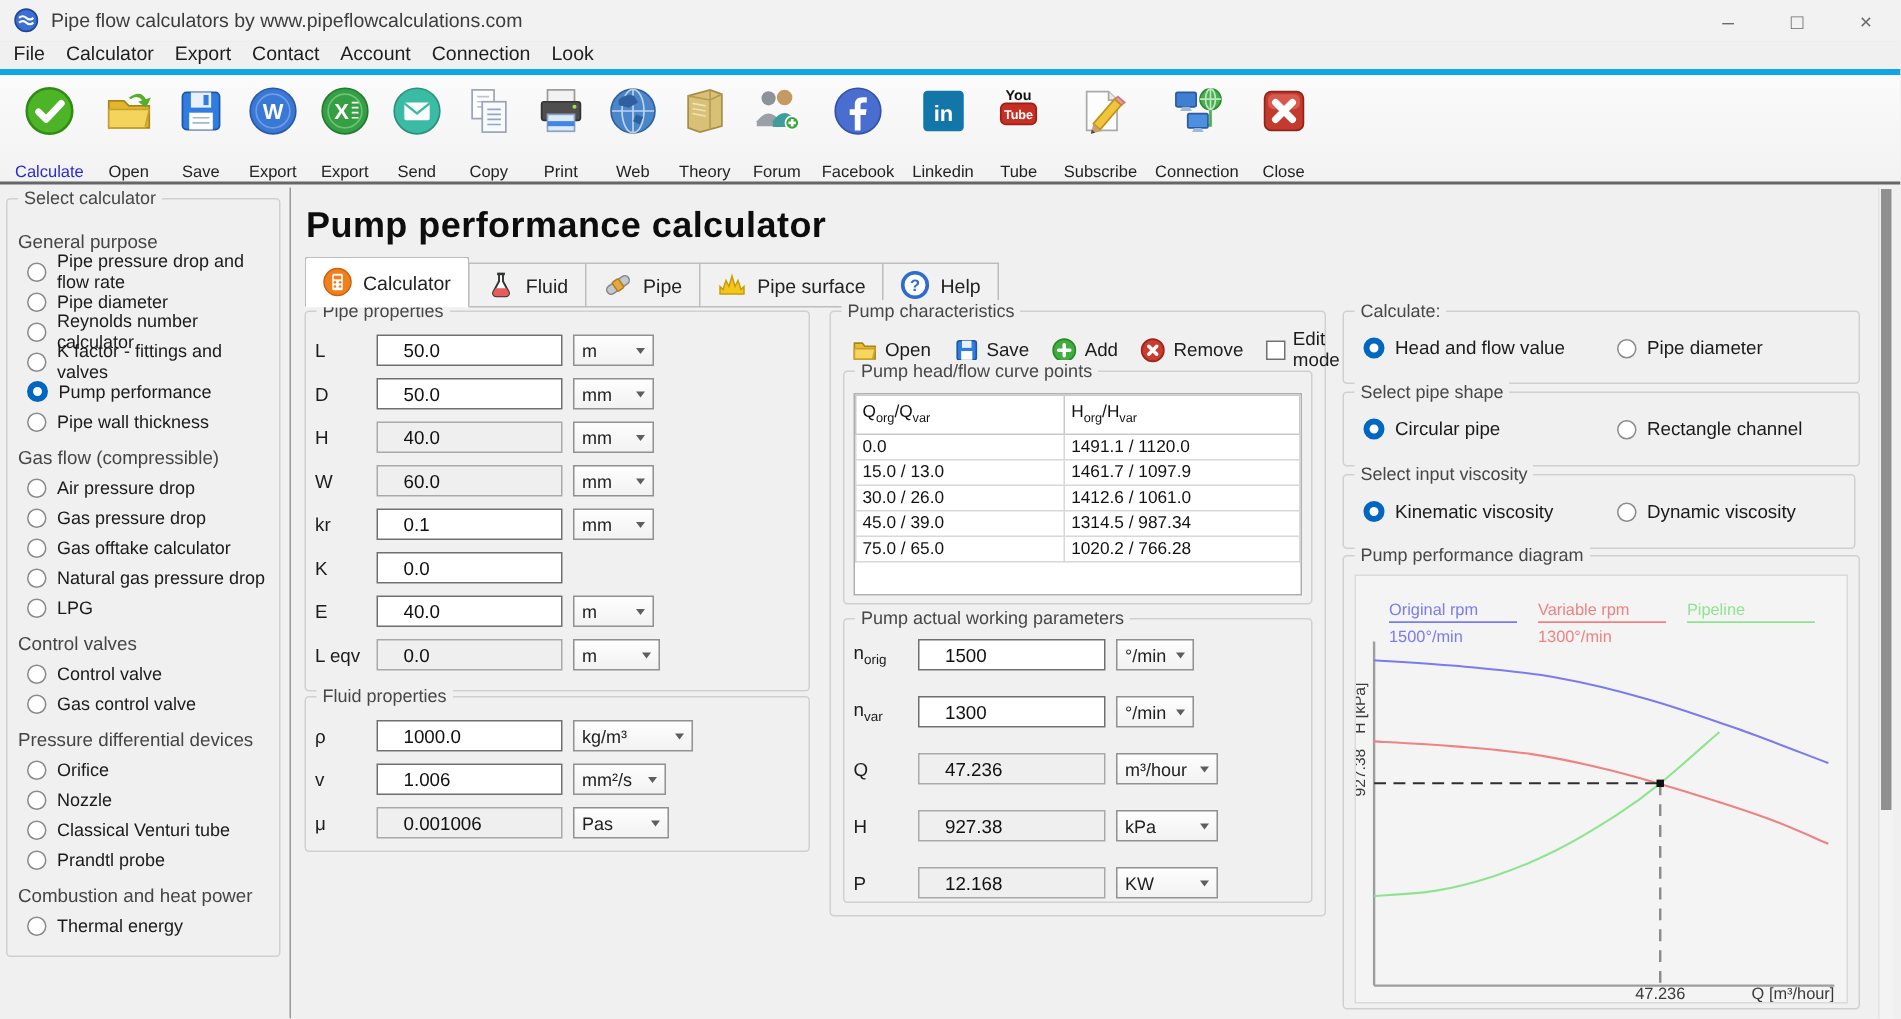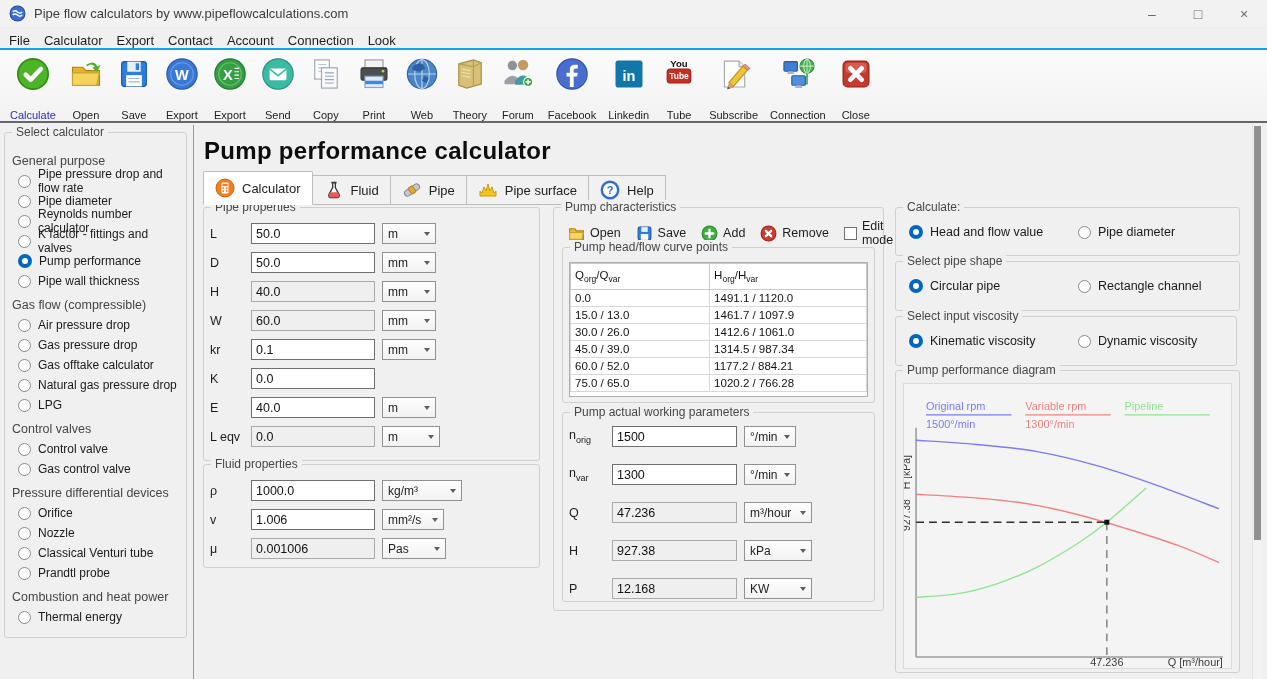--- a/index.html
+++ b/index.html
@@ -5,21 +5,21 @@
   *{box-sizing:border-box;margin:0;padding:0}
   html,body{width:1267px;height:679px;overflow:hidden}
   body{position:relative;background:#f0f0f0;font-family:"Liberation Sans",sans-serif;font-size:12px;color:#1a1a1a;}
   
   .titlebar{position:absolute;left:0;top:0;right:0;height:28px;background:#f2f2f2;display:flex;align-items:center;border-bottom:1px solid #ededed}
   .app-ic{width:17px;height:17px;margin-left:9px;flex:none}
   .title-text{margin-left:8px;font-size:13px;color:#3c3c3c}
   .win-controls{margin-left:auto;display:flex;height:100%}
   .win-btn{width:46px;display:flex;align-items:center;justify-content:center;font-size:14px;color:#6a6a6a}
   
-  .menubar{position:absolute;left:0;top:28px;right:0;height:22px;background:#f0f0f0;display:flex;align-items:flex-end;border-bottom:2px solid #0ea5e9;padding-left:2px}
+  .menubar{position:absolute;left:0;top:28px;right:0;height:22px;background:#f0f0f0;display:flex;align-items:flex-start;border-bottom:4px solid #0ea5e9;padding-left:2px}
   .menu-item{padding:0 7px;font-size:13px;color:#1d1d1d}
   
   .toolbar{position:absolute;left:0;top:50px;right:0;height:73px;background:linear-gradient(#fbfbfb,#f2f2f2);border-bottom:2px solid #666;display:flex;align-items:flex-start;padding:6px 0 0 4px}
   .tb-item{display:flex;flex-direction:column;align-items:center;min-width:44px;padding:0 6px}
   .ic32{width:36px;height:36px;display:block}
   .ic32 svg,.ic16 svg,.ic20 svg,.app-ic svg{width:100%;height:100%;display:block}
   .tb-label{margin-top:17px;font-size:11px;color:#222;white-space:nowrap}
   .tb-label.accent{color:#2a2ad0}
   
   .app-body{position:absolute;left:0;top:125px;right:0;bottom:0}
@@ -48,21 +48,21 @@
   #opt-box-0{left:700px;top:82px;width:345px;height:49px}
   #opt-box-1{left:700px;top:136px;width:345px;height:50px}
   #opt-box-2{left:700px;top:191px;width:342px;height:50px}
   #chart-box{left:700px;top:245px;width:345px;height:303px}
   #chart-canvas{position:absolute;left:7px;top:12px;width:329px;height:286px;background:#f4f4f4;border:1px solid #dadada}
   
   .fields{position:absolute;left:6px;top:15px;right:4px}
   .frow{display:flex;align-items:center;gap:7px;margin-bottom:8px}
   .flabel{width:34px;flex:none;font-size:12.5px;color:#1c1c1c}
   .flabel sub{font-size:9px}
-  .tinput{width:124px;height:21px;border:1px solid #6f6f6f;background:#fff;font-family:"Liberation Sans",sans-serif;font-size:12.5px;padding:0 4px;color:#111;outline:none}
+  .tinput{width:124px;height:21px;border:1px solid #6f6f6f;background:#fff;font-family:"Liberation Sans",sans-serif;font-size:12.5px;padding:0 17px;color:#111;outline:none}
   .tinput.dis{background:#efefef;border-color:#a9a9a9}
   .combo{width:54px;height:21px;border:1px solid #919191;background:linear-gradient(#fefefe,#f2f2f2);display:flex;align-items:center;padding:0 5px;font-size:12px;color:#222;flex:none}
   .chev{margin-left:auto;width:0;height:0;border-left:3.5px solid transparent;border-right:3.5px solid transparent;border-top:4.5px solid #5e5e5e}
   .params .frow{margin-bottom:17px}
   .params .flabel{width:36px}
   .params .tinput{width:125px}
   
   #pump-actions{position:absolute;left:14px;top:14px;right:8px;height:22px;display:flex;align-items:center;gap:15px}
   .mini-btn{display:flex;align-items:center;gap:5px;font-size:12.5px;color:#1c1c1c}
   .ic16{width:17px;height:17px;flex:none}
@@ -607,24 +607,20 @@
                 </tr>
                 <tr>
                   <td>30.0 / 26.0</td>
                   <td>1412.6 / 1061.0</td>
                 </tr>
                 <tr>
                   <td>45.0 / 39.0</td>
                   <td>1314.5 / 987.34</td>
                 </tr>
                 <tr>
-                  <td>60.0 / 52.0</td>
-                  <td>1177.2 / 884.21</td>
-                </tr>
-                <tr>
                   <td>75.0 / 65.0</td>
                   <td>1020.2 / 766.28</td>
                 </tr>
               </tbody>
           </table>
         </div>
       </div>
       <div class="gbox" id="params-box">
         <span class="gb-label">Pump actual working parameters</span>
         <div class="fields params" id="params-fields" style="top:13px">

